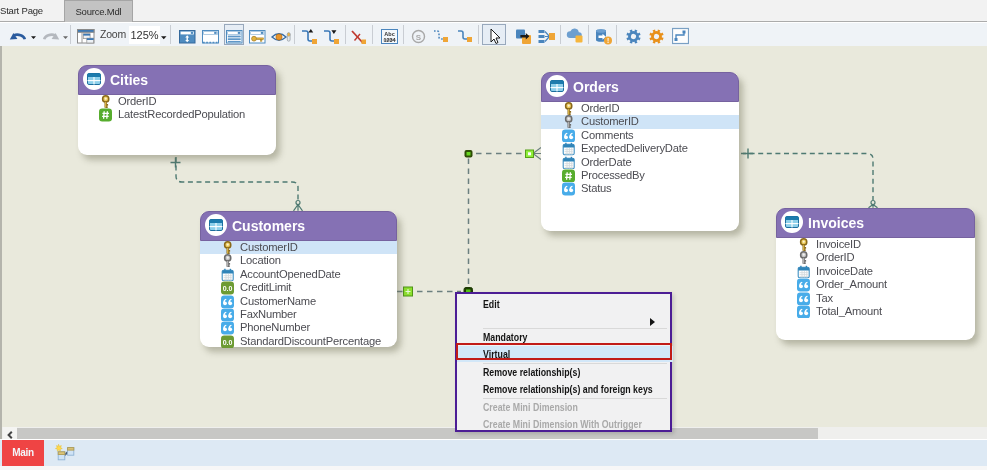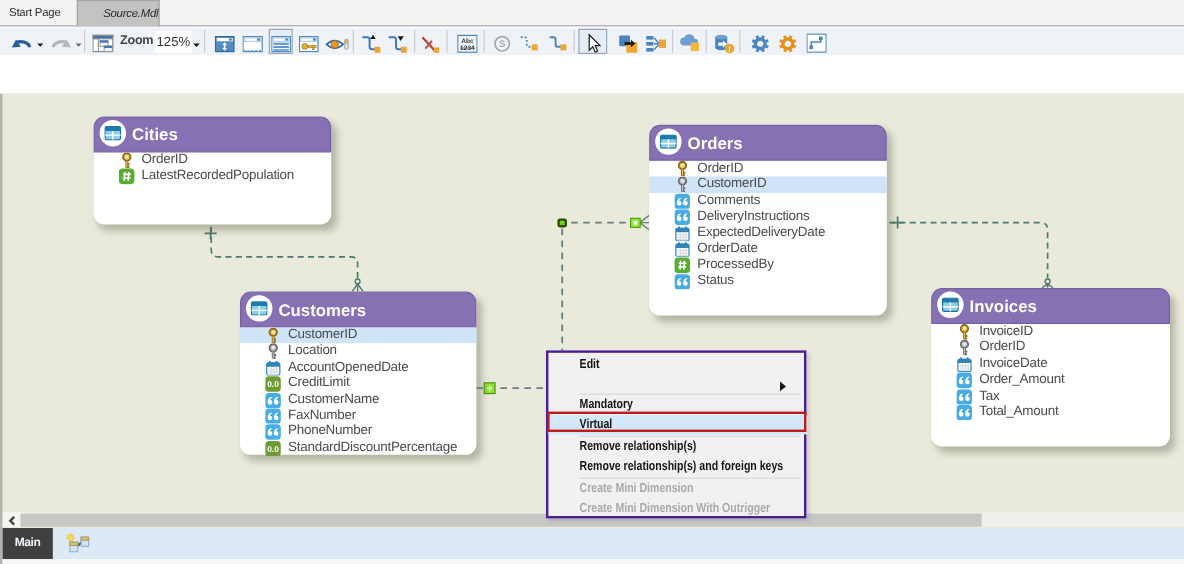--- a/index.html
+++ b/index.html
@@ -1,33 +1,33 @@
 <!DOCTYPE html>
 <html><head>
 <meta charset="utf-8">
 <style>
   * { margin:0; padding:0; box-sizing:border-box; }
   html,body { width:987px; height:470px; overflow:hidden; font-family:"Liberation Sans", sans-serif; }
   body { position:relative; background:#fff; }
 
   
   #tabbar { position:absolute; left:0; top:0; width:987px; height:22px; background:#f2f2f2; border-bottom:1px solid #ababab; }
-  #tabbar .tab1 { position:absolute; left:0; top:0; width:58px; height:22px; font-size:9.5px; letter-spacing:-0.2px; color:#2b2b2b; line-height:22px; text-align:center; }
-  #tabbar .tab2 { position:absolute; left:64px; top:0; width:69px; height:22px; background:#c3c3c3; border:1px solid #a5a5a5; border-bottom:none; font-size:9.5px; letter-spacing:-0.2px; color:#2b2b2b; line-height:21px; text-align:right;font-style:italic; }
+  #tabbar .tab1 { position:absolute; left:0; top:0; width:58px; height:22px; font-size:9.5px; letter-spacing:-0.2px; color:#2b2b2b; line-height:22px; }
+  #tabbar .tab2 { position:absolute; left:64px; top:0; width:69px; height:22px; background:#c3c3c3; border:1px solid #a5a5a5; border-bottom:none; font-size:9.5px; letter-spacing:-0.2px; color:#2b2b2b; line-height:21px; text-align:center; }
 
   
   #toolbar { position:absolute; left:0; top:23px; width:987px; height:23px; background:#eff3f7; }
   #toolbar .it { position:absolute; top:2px; height:23px; display:flex; align-items:center; justify-content:center; }
   #toolbar .sep { position:absolute; top:2px; width:1px; height:19px; background:#c9cdd3; }
-  #toolbar .zlab { position:absolute; top:0; font-size:10.5px; font-weight:bold; color:#454545; line-height:23px; letter-spacing:-0.2px; }
+  #toolbar .zlab { position:absolute; top:0; font-size:10.5px; font-weight:normal; color:#454545; line-height:23px; letter-spacing:-0.2px; }
   #toolbar .zbox { position:absolute; top:3px; height:18px; background:#fff; font-size:11px; color:#333; text-align:center; line-height:18px; }
   #toolbar .selbtn { position:absolute; top:1px; height:21px; border:1px solid #98a8bc; background:#e6edf5; }
 
   
-  #canvas { position:absolute; left:0; top:46px; width:987px; height:382px; background:#e9e9dc;margin-top:32px; }
+  #canvas { position:absolute; left:0; top:46px; width:987px; height:382px; background:#e9e9dc; }
   #canvas .lborder { position:absolute; left:0; top:0; width:2px; height:393px; background:#b4b4ac; z-index:5; }
 
   
   .ent { position:absolute; background:#fff; border-radius:9px; box-shadow:4px 5px 6px rgba(105,105,80,0.4); }
   .ehead { position:absolute; left:0; top:0; width:100%; height:30px; background:#8571b4; border:1px solid #76629f; border-radius:9px 9px 0 0; }
   .ecirc { position:absolute; left:5px; top:3px; width:22px; height:22px; background:#fff; border-radius:50%; }
   .ecirc svg { position:absolute; left:4px; top:5px; }
   .etitle { position:absolute; left:32px; top:0; height:30px; line-height:30px; font-size:14px; font-weight:bold; color:#fff; }
   .erows { position:absolute; left:0; top:30px; width:100%; }
   .erow { position:relative; height:13.4px; }
@@ -43,21 +43,21 @@
   #menu .msep { position:absolute; left:26px; width:184px; height:1px; background:#d9d9d9; }
   #menu .hlitem { position:absolute; left:0px; top:52px; width:216px; height:16px; background:#d2e7f8; }
   #redbox { position:absolute; left:456px; top:343px; width:216px; height:17px; border:2px solid #c11b17; z-index:60; }
   #menu .marrow { position:absolute; right:15px; top:24px; width:0; height:0; border-left:5px solid #141414; border-top:4px solid transparent; border-bottom:4px solid transparent; }
 
   
   #hscroll { position:absolute; left:0; top:427px; width:987px; height:12px; background:#efefed; }
   #hscroll .lbtn { position:absolute; left:3px; top:0; width:14px; height:12px; background:#f4f4f2; }
   #hscroll .thumb { position:absolute; left:17px; top:1px; width:801px; height:11px; background:#c7c7c5; }
   #mainbar { position:absolute; left:0; top:440px; width:987px; height:26px; background:#dde9f4; }
-  #mainbar .maintab { position:absolute; left:2px; top:0; width:42px; height:26px; background:#404040; color:#f2f7fb; font-size:10px; letter-spacing:-0.3px; font-weight:bold; line-height:26px; text-align:center; }
+  #mainbar .maintab { position:absolute; left:2px; top:0; width:42px; height:26px; background:#ef4444; color:#f2f7fb; font-size:10px; letter-spacing:-0.3px; font-weight:bold; line-height:26px; text-align:center; }
   #bottomstrip { position:absolute; left:0; top:466px; width:987px; height:4px; background:#f7f7f7; }
 </style>
 </head>
 <body>
 
 <div id="tabbar">
   <div class="tab1">Start Page</div>
   <div class="tab2">Source.Mdl</div>
 </div>
 
@@ -303,26 +303,20 @@
           <svg class="ric" width="13.5" height="13.5" viewBox="0 0 13.5 13.5">
             <use href="#keygray"></use>
           </svg>
           <span>CustomerID</span>
         </div>
       <div class="erow">
           <svg class="ric" width="13.5" height="13.5" viewBox="0 0 13.5 13.5">
             <use href="#qicon"></use>
           </svg>
           <span>Comments</span>
-        </div>
-      <div class="erow">
-          <svg class="ric" width="13.5" height="13.5" viewBox="0 0 13.5 13.5">
-            <use href="#qicon"></use>
-          </svg>
-          <span>DeliveryInstructions</span>
         </div>
       <div class="erow">
           <svg class="ric" width="13.5" height="13.5" viewBox="0 0 13.5 13.5">
             <use href="#cicon"></use>
           </svg>
           <span>ExpectedDeliveryDate</span>
         </div>
       <div class="erow">
           <svg class="ric" width="13.5" height="13.5" viewBox="0 0 13.5 13.5">
             <use href="#cicon"></use>

